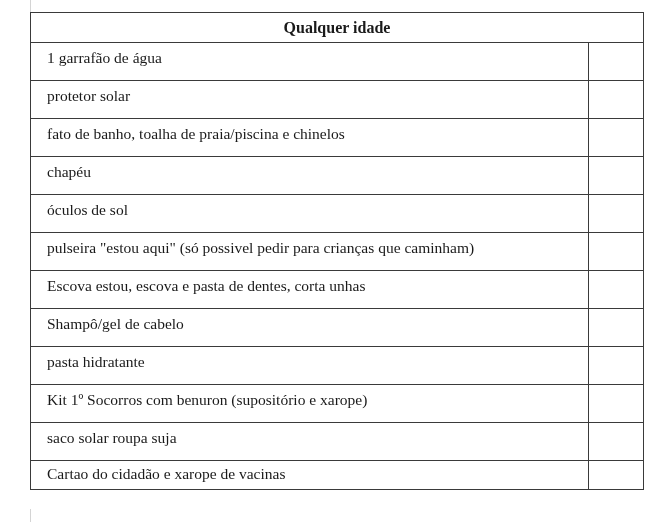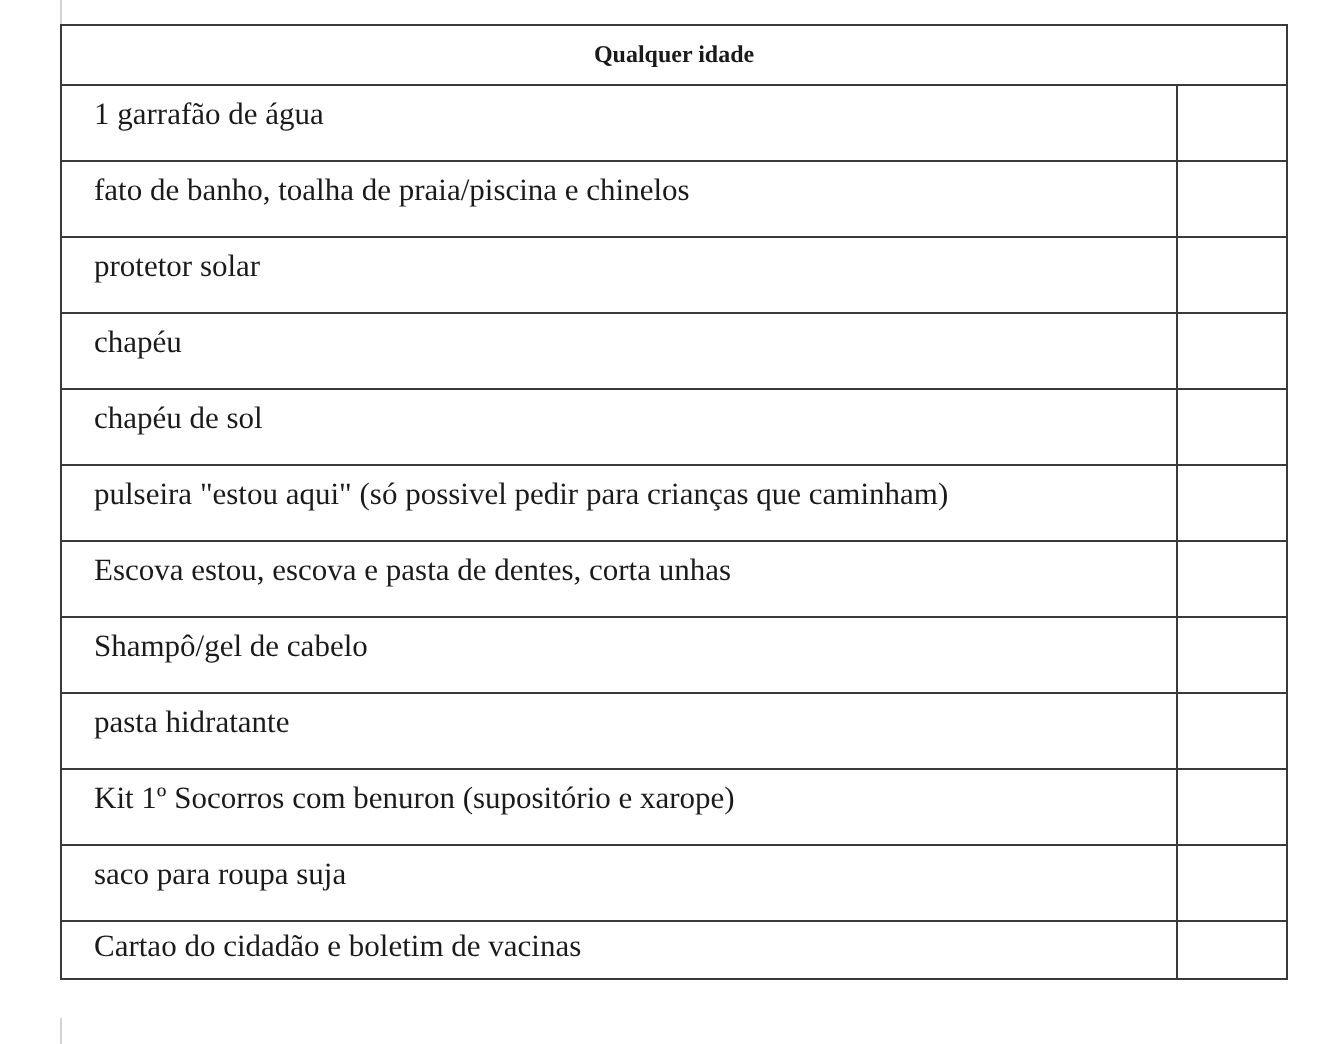--- a/index.html
+++ b/index.html
@@ -38,21 +38,21 @@
       font-size: 15.5px;
       vertical-align: top;
       white-space: nowrap;
       overflow: hidden;
     }
     table.checklist th {
       height: 29px;
       font-weight: bold;
       text-align: center;
       vertical-align: middle;
-      font-size: 12px;
+      font-size: 16px;
       padding: 0;
     }
     table.checklist td.item {
       height: 38px;
       padding-top: 6px;
       box-sizing: border-box;
     }
     table.checklist tr.last td.item {
       height: 29px;
       padding-top: 4px;
@@ -75,33 +75,33 @@
     <tr>
       <th colspan="2">Qualquer idade</th>
     </tr>
   </thead>
   <tbody>
     <tr>
       <td class="item">1 garrafão de água</td>
       <td class="check"></td>
     </tr>
     <tr>
-      <td class="item">fato de banho, toalha de praia/piscina e chinelos</td>
+      <td class="item">protetor solar</td>
       <td class="check"></td>
     </tr>
     <tr>
-      <td class="item">protetor solar</td>
+      <td class="item">fato de banho, toalha de praia/piscina e chinelos</td>
       <td class="check"></td>
     </tr>
     <tr>
       <td class="item">chapéu</td>
       <td class="check"></td>
     </tr>
     <tr>
-      <td class="item">chapéu de sol</td>
+      <td class="item">óculos de sol</td>
       <td class="check"></td>
     </tr>
     <tr>
       <td class="item">pulseira "estou aqui" (só possivel pedir para crianças que caminham)</td>
       <td class="check"></td>
     </tr>
     <tr>
       <td class="item">Escova estou, escova e pasta de dentes, corta unhas</td>
       <td class="check"></td>
     </tr>
@@ -111,23 +111,23 @@
     </tr>
     <tr>
       <td class="item">pasta hidratante</td>
       <td class="check"></td>
     </tr>
     <tr>
       <td class="item">Kit 1º Socorros com benuron (supositório e xarope)</td>
       <td class="check"></td>
     </tr>
     <tr>
-      <td class="item">saco para roupa suja</td>
+      <td class="item">saco solar roupa suja</td>
       <td class="check"></td>
     </tr>
     <tr class="last">
-      <td class="item">Cartao do cidadão e boletim de vacinas</td>
+      <td class="item">Cartao do cidadão e xarope de vacinas</td>
       <td class="check"></td>
     </tr>
   </tbody>
 </table>
 
 <div class="margin-mark bottom"></div>
 
 </body></html>

